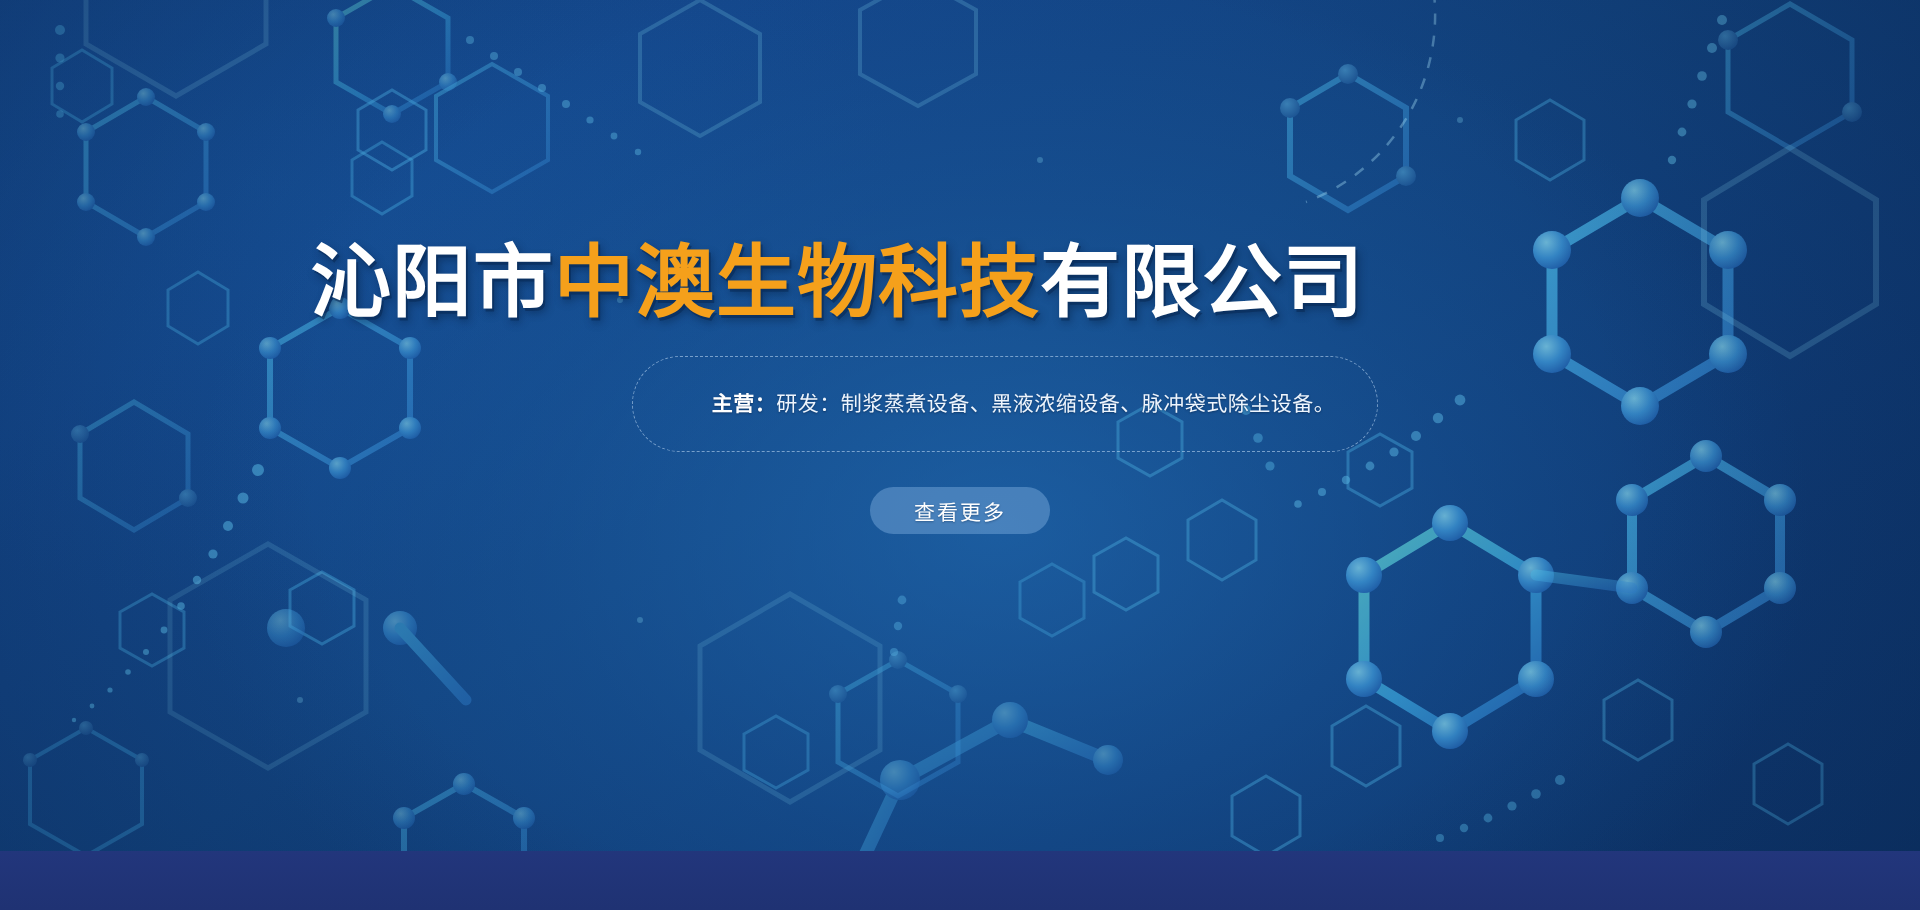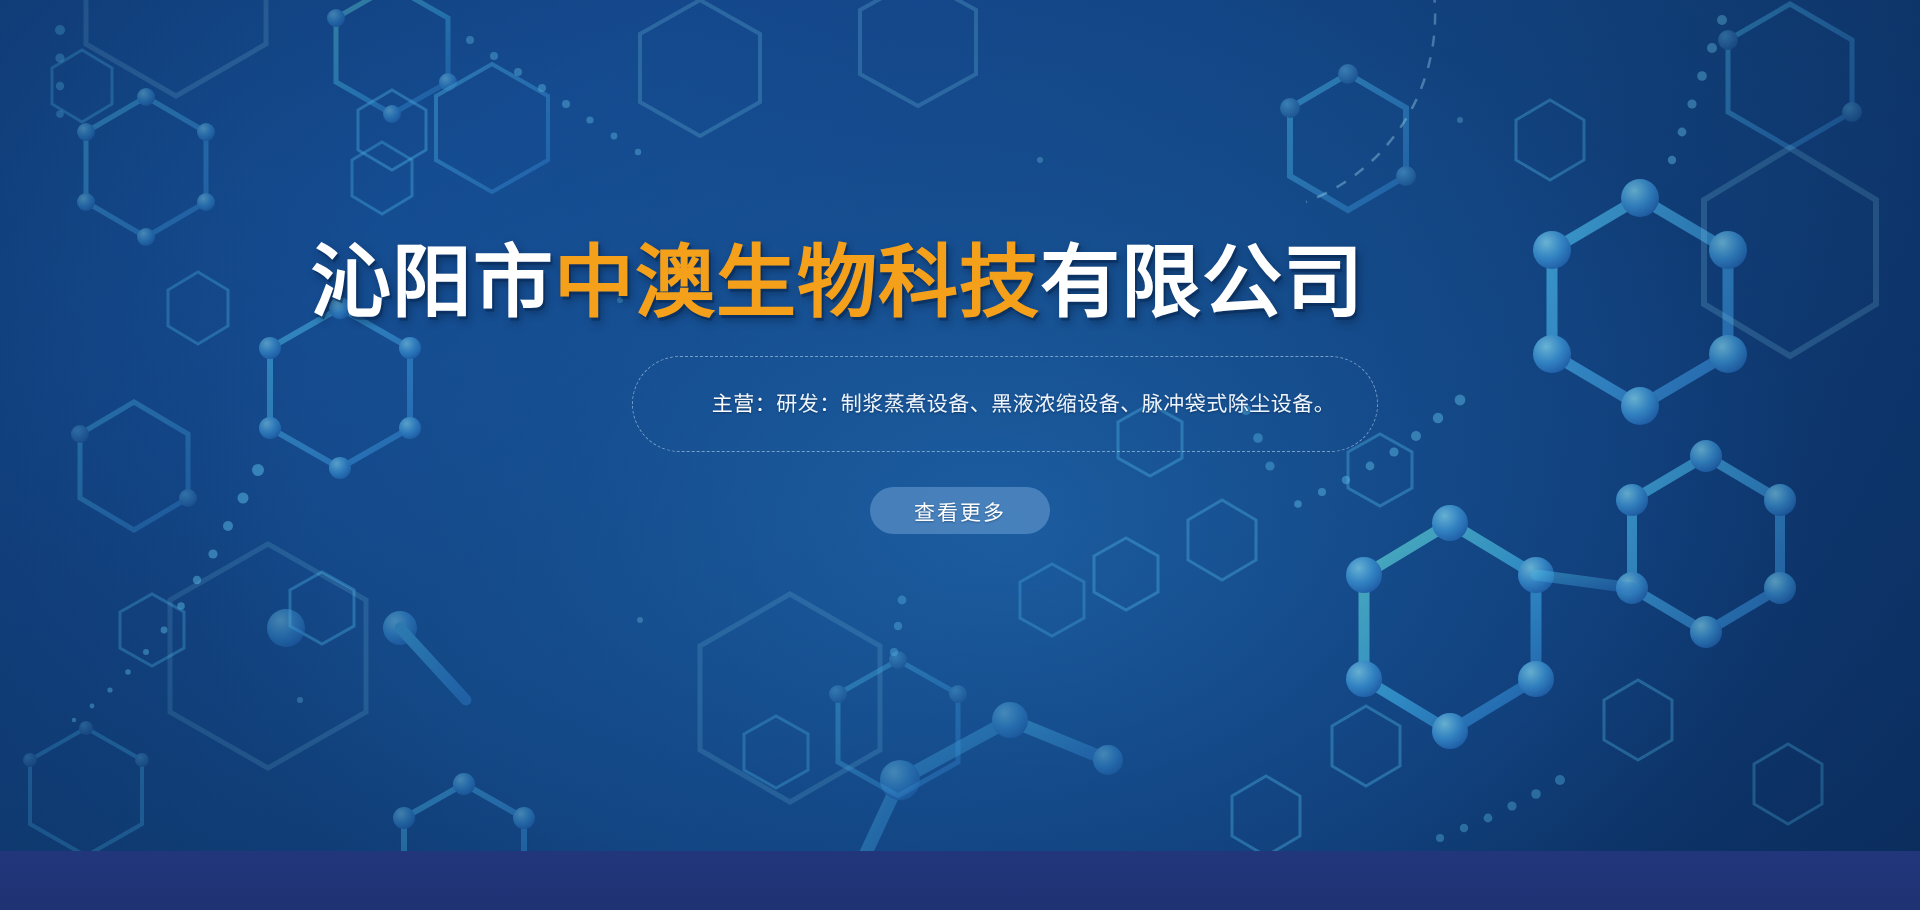--- a/index.html
+++ b/index.html
@@ -75,21 +75,21 @@
   }
   .tagline-line{
     color:#eef5fd;
     font-size:21px;
     line-height:30px;
     letter-spacing:0.5px;
     white-space:nowrap;
     text-shadow:0 1px 2px rgba(6,32,70,0.55);
   }
   .tagline-line .lead{
-    font-weight:400;
+    font-weight:700;
     color:#ffffff;
     margin-left:37px;
   }
 
   
   .cta-wrap{
     position:absolute;
     top:487px;
     left:0; width:1920px;
     display:flex; justify-content:center;

